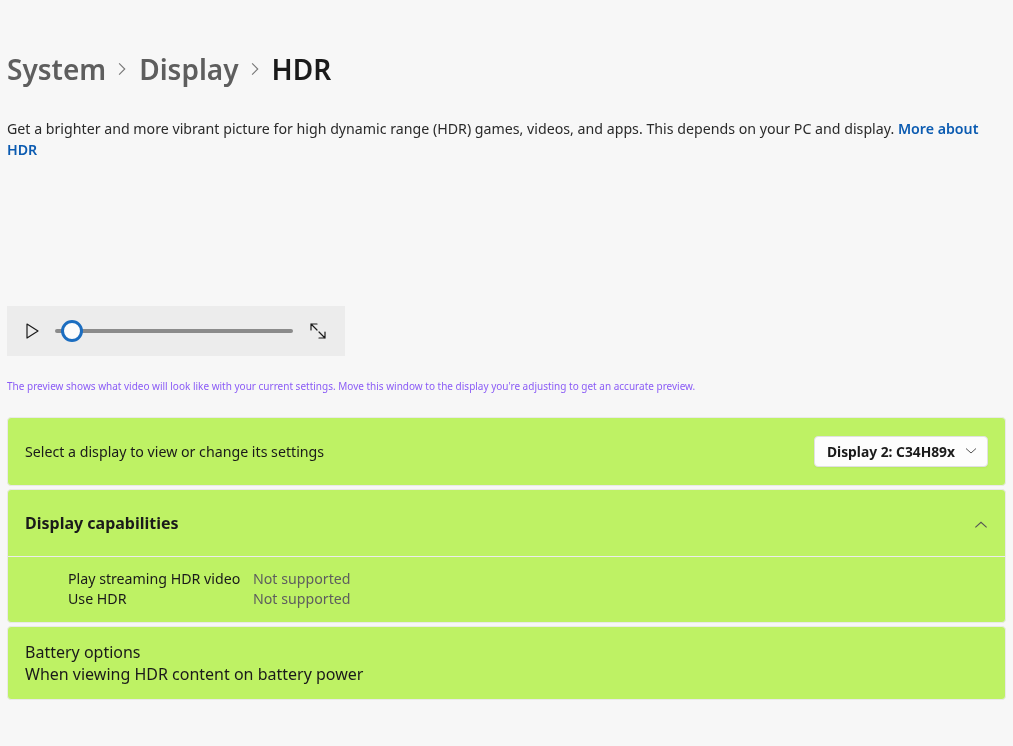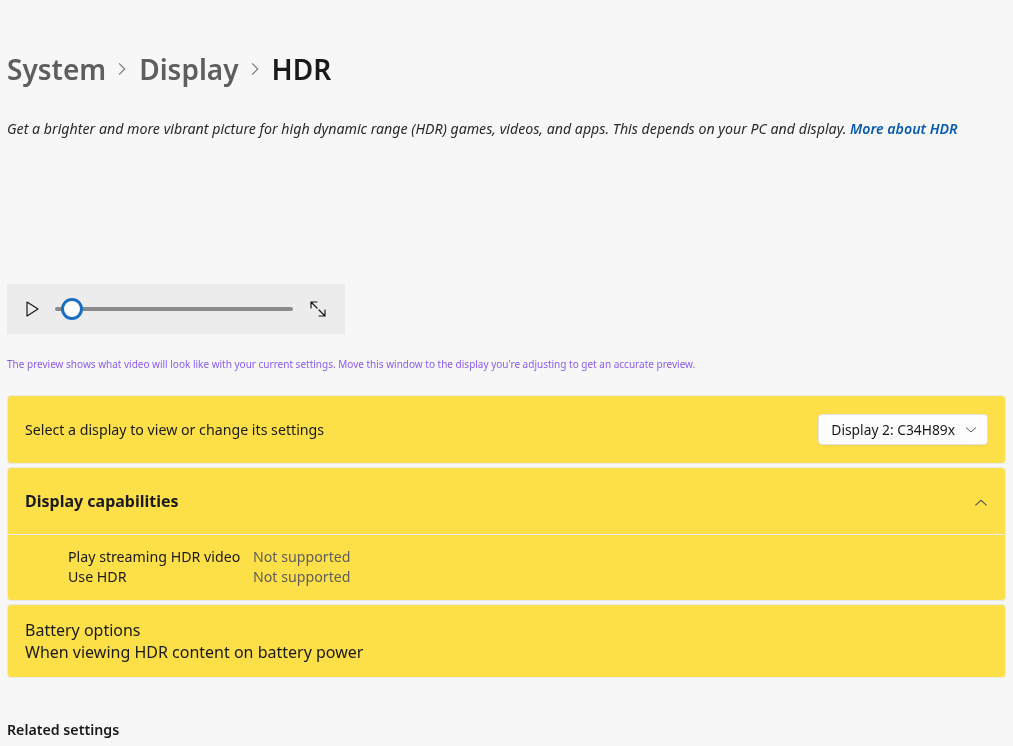--- a/index.html
+++ b/index.html
@@ -33,21 +33,20 @@
   .breadcrumb .chev {
     color: #777;
     font-size: 12px;
     transform: translateY(2px);
   }
   .description {
     font-size: 14.2px;
     color: #2a2a2a;
     line-height: 1.5;
     margin-top: 18px;
-    font-style: italic;
   }
   .description a {
     color: #0b5bb1;
     font-weight: 600;
     text-decoration: none;
     cursor: pointer;
   }
   .preview-area {
     margin-top: 145px;
     width: 338px;
@@ -87,21 +86,21 @@
     transform: translate(-50%, -50%);
     left: 7%;
   }
   .preview-caption {
     font-size: 10px;
     color: #8b5cf6;
     margin-top: 23px;
     line-height: 1.5;
   }
   .card {
-    background: #fde047;
+    background: #bef264;
     border: 1px solid #e9e9e9;
     border-radius: 4px;
     margin-top: 23px;
   }
   .card-row {
     display: flex;
     align-items: center;
     justify-content: space-between;
     padding: 18px 17px;
     min-height: 64px;
@@ -115,20 +114,21 @@
     align-items: center;
     gap: 10px;
     background: #fdfdfd;
     border: 1px solid #e1e1e1;
     border-radius: 4px;
     padding: 5px 10px 5px 12px;
     font-size: 13.8px;
     color: #1a1a1a;
     cursor: pointer;
     box-shadow: 0 1px 2px rgba(0,0,0,0.04);
+    font-weight: bold;
   }
   .select .chev-down svg { display:block; }
   .card.cap { margin-top: 3px; }
   .cap-header {
     display: flex;
     align-items: center;
     justify-content: space-between;
     padding: 22px 17px;
     cursor: pointer;
     font-weight: bold;

